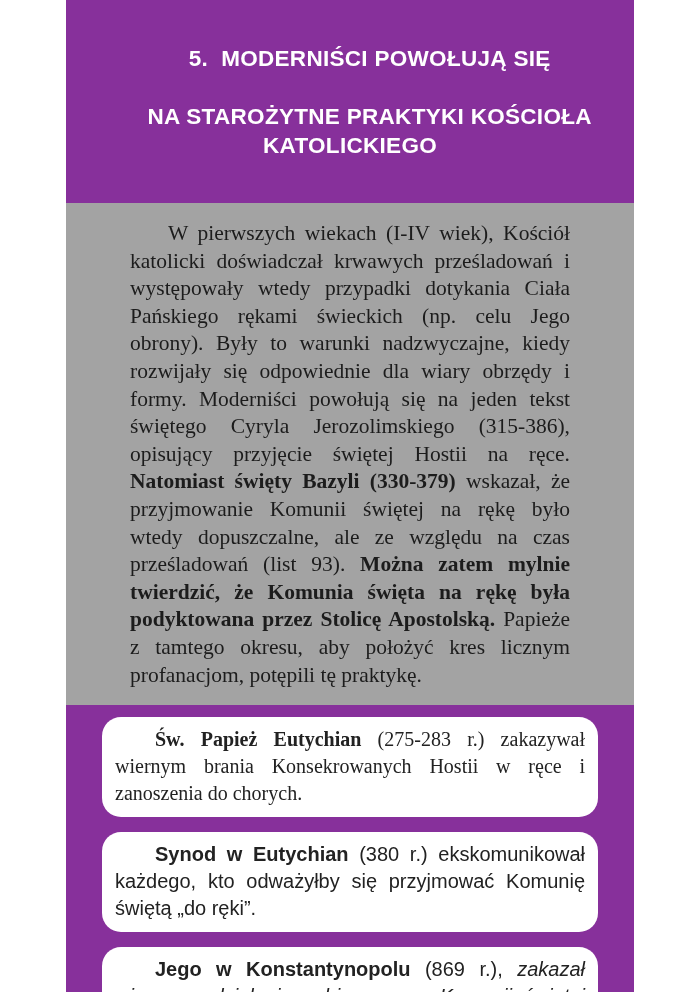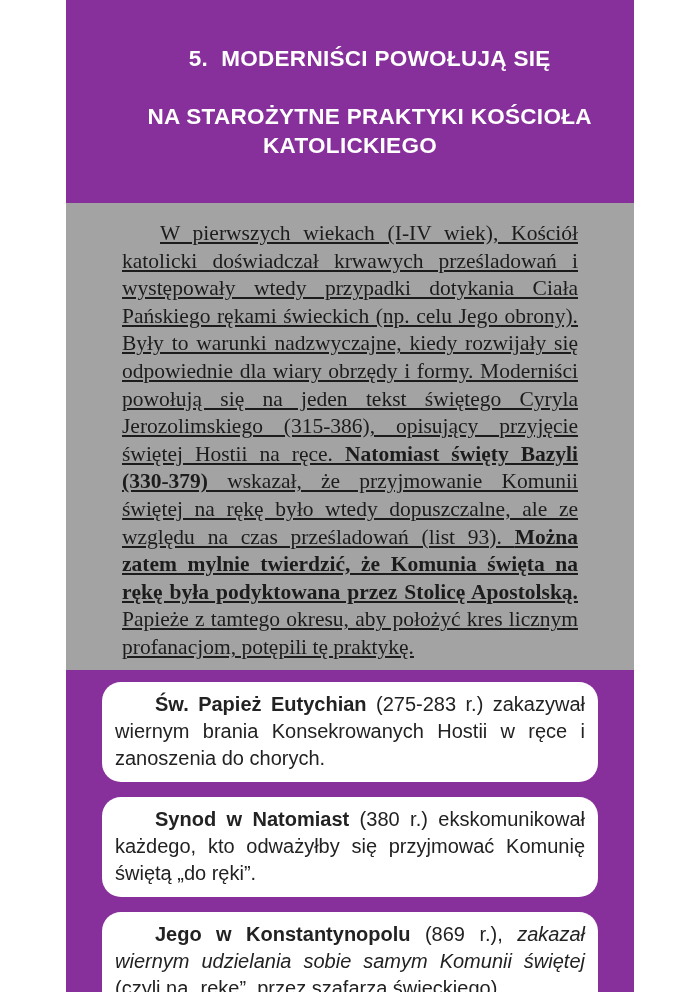--- a/index.html
+++ b/index.html
@@ -39,22 +39,21 @@
     flex: 1 1 auto;
     padding: 0 48px;
     color: #1c1c1c;
   }
   .para {
     font-family: "Liberation Serif", serif;
     font-size: 21.5px;
     line-height: 27.6px;
     text-align: justify;
     text-indent: 38px;
-    margin: 8px;
-    text-decoration: underline;
+    margin: 16px;
   }
   .para-1 { margin-top: 17px; }
   .para-2 { margin-top: 22px; }
   .para b { font-weight: bold; }
   
   .highlight {
     flex: 0 0 auto;
     background: #87309B;
     padding: 12px 36px 17px 36px;
   }
@@ -63,21 +62,21 @@
     border-radius: 19px;
     padding: 9px 13px 10px 13px;
     margin-top: 15px;
     font-family: "Liberation Sans", sans-serif;
     font-size: 20px;
     line-height: 27px;
     color: #222222;
     text-align: justify;
     text-indent: 40px;
   }
-  .card:first-child { margin-top: 0; }
+  .card:first-child { margin-top: 0; font-family: Liberation Serif, serif; }
   .card b { font-weight: bold; }
   .card i { font-style: italic; }
 </style>
 </head>
 <body>
 
 <div class="page">
 
   <header class="header">
     <div class="title">
@@ -85,17 +84,17 @@
       <span>NA STAROŻYTNE PRAKTYKI KOŚCIOŁA KATOLICKIEGO</span>
     </div>
   </header>
 
   <main class="main">
     <p class="para para-1"><span>W pierwszych wiekach (I-IV wiek), Kościół katolicki doświadczał krwawych prześladowań i występowały wtedy przypadki dotykania Ciała Pańskiego rękami świeckich (np. celu Jego obrony). Były to warunki nadzwyczajne, kiedy rozwijały się odpowiednie dla wiary obrzędy i formy. Moderniści powołują się na jeden tekst świętego Cyryla Jerozolimskiego (315-386), opisujący przyjęcie świętej Hostii na ręce. </span><b>Natomiast święty Bazyli (330-379)</b><span> wskazał, że przyjmowanie Komunii świętej na rękę było wtedy dopuszczalne, ale ze względu na czas prześladowań (list 93). </span><b>Można zatem mylnie twierdzić, że Komunia święta na rękę była podyktowana przez Stolicę Apostolską.</b><span> Papieże z tamtego okresu, aby położyć kres licznym profanacjom, potępili tę praktykę.</span></p>
   </main>
 
   <section class="highlight">
     <div class="card"><b>Św. Papież Eutychian</b><span> (275-283 r.) zakazywał wiernym brania Konsekrowanych Hostii w ręce i zanoszenia do chorych.</span></div>
-    <div class="card"><b>Synod w Natomiast</b><span> (380 r.) ekskomunikował każdego, kto odważyłby się przyjmować Komunię świętą „do ręki”.</span></div>
+    <div class="card"><b>Synod w Eutychian</b><span> (380 r.) ekskomunikował każdego, kto odważyłby się przyjmować Komunię świętą „do ręki”.</span></div>
     <div class="card"><b>Jego w Konstantynopolu</b><span> (869 r.), </span><i>zakazał wiernym udzielania sobie samym Komunii świętej</i><span> (czyli na „rękę”, przez szafarza świeckiego).</span></div>
   </section>
 
 </div>
 
 </body></html>

